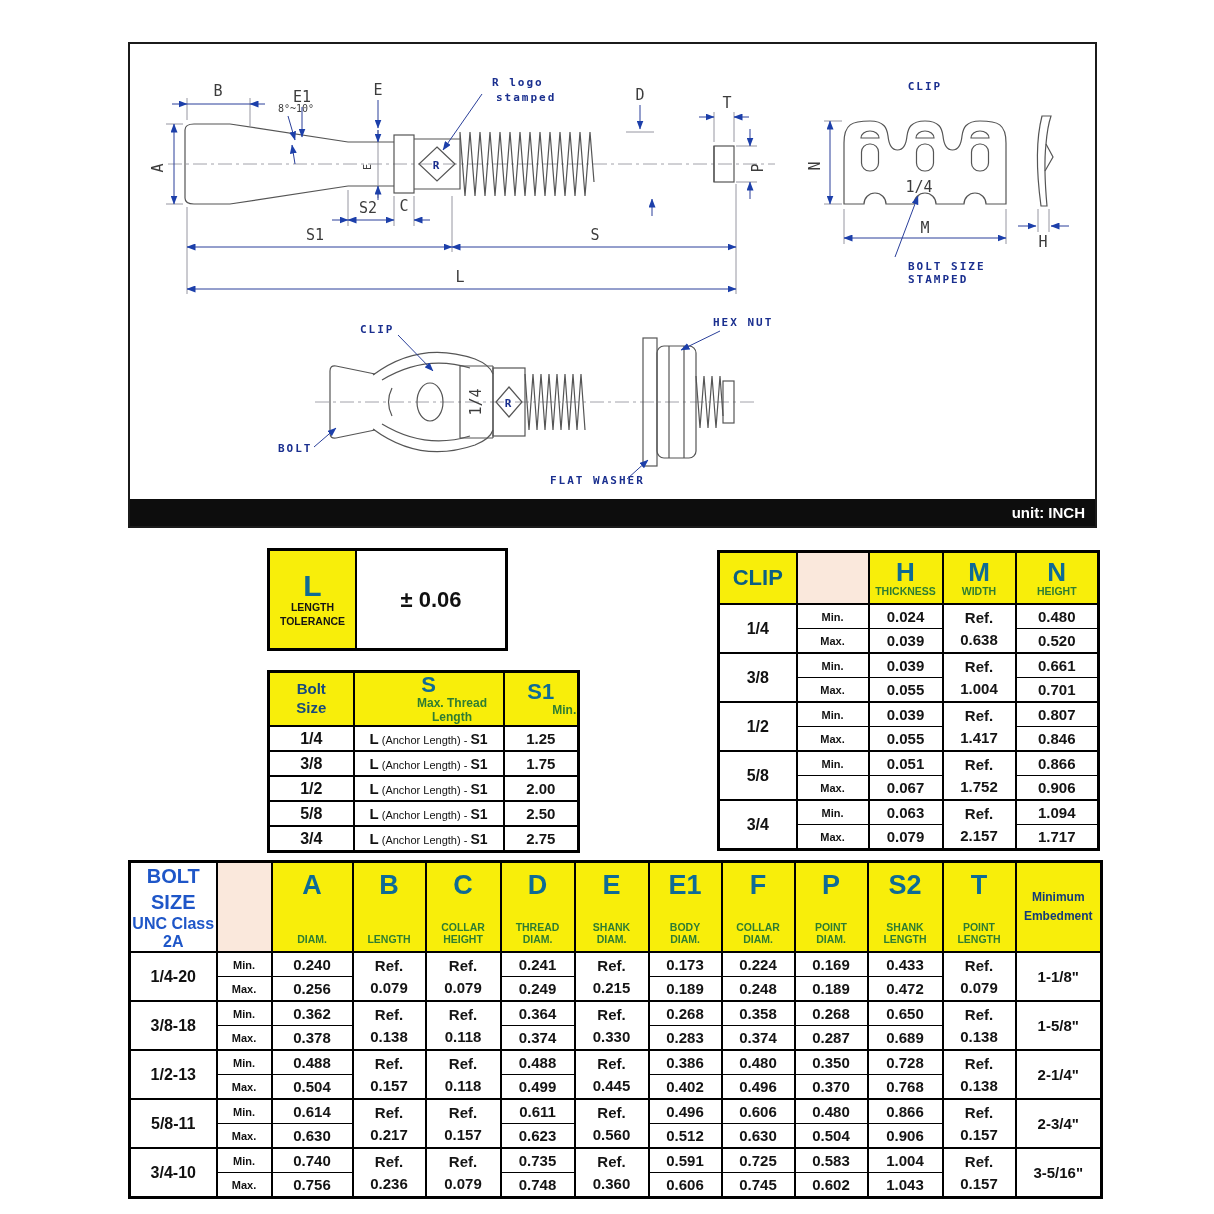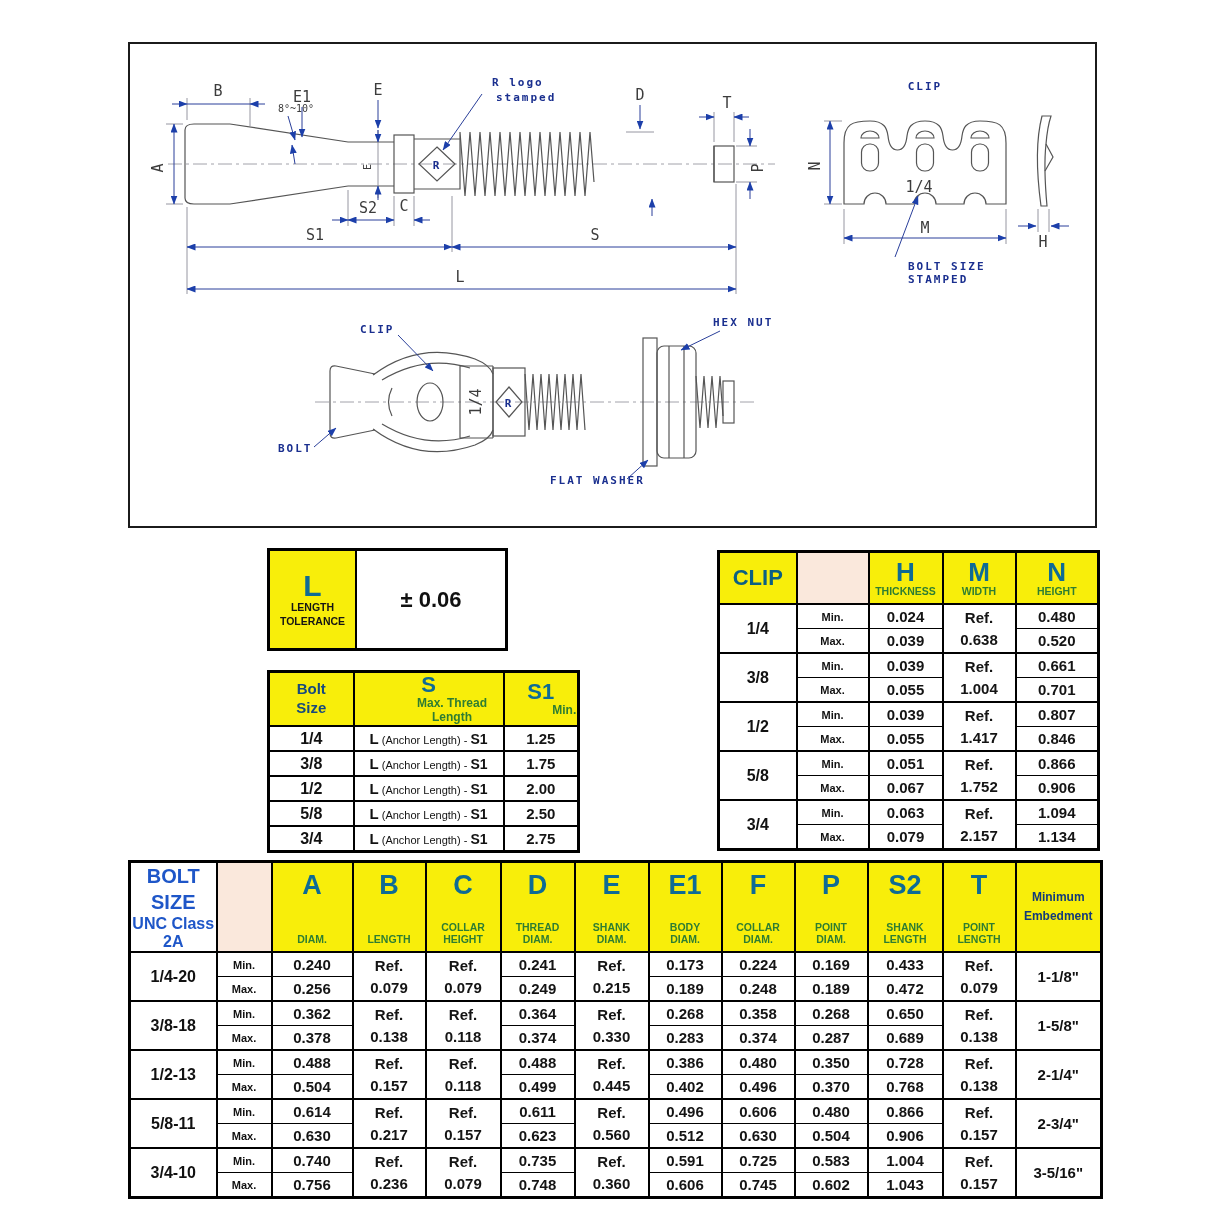--- a/index.html
+++ b/index.html
@@ -253,20 +253,23 @@
         <text class="stamp" x="230" y="289">CLIP</text>
         <line class="dim" x1="268" y1="291" x2="303" y2="327" marker-end="url(#arr)"></line>
         <text class="stamp" x="148" y="408">BOLT</text>
         <line class="dim" x1="184" y1="403" x2="206" y2="384" marker-end="url(#arr)"></line>
         <text class="stamp" x="583" y="282">HEX NUT</text>
         <line class="dim" x1="590" y1="287" x2="551" y2="306" marker-end="url(#arr)"></line>
         <text class="stamp" x="420" y="440">FLAT WASHER</text>
         <line class="dim" x1="497" y1="435" x2="518" y2="416" marker-end="url(#arr)"></line>
       </g>
     </svg>
+    <div id="unit-bar">
+      <span>unit: INCH</span>
+    </div>
   </div>
 
   <div id="tolerance-table">
     <table>
       <tbody>
           <tr>
         <td class="yellow" style="width:85px;">
           <div id="tol-letter" class="letter">L</div>
           <div class="tlabel">LENGTH</div>
           <div class="tlabel">TOLERANCE</div>
@@ -427,21 +430,21 @@
         <td class="val thin-b">0.063</td>
         <td class="val ref-cell" rowspan="2">
               <div>Ref.</div>
               <div>2.157</div>
             </td>
         <td class="val thin-b">1.094</td>
       </tr>
       <tr class="drow">
         <td class="mm thin-t">Max.</td>
         <td class="val thin-t">0.079</td>
-        <td class="val thin-t">1.134</td>
+        <td class="val thin-t">1.717</td>
       </tr>
     </tbody>
       </table>
   </div>
 
   <div id="main-table">
     <table>
       <colgroup>
         <col style="width:87px">
           <col style="width:55px">

